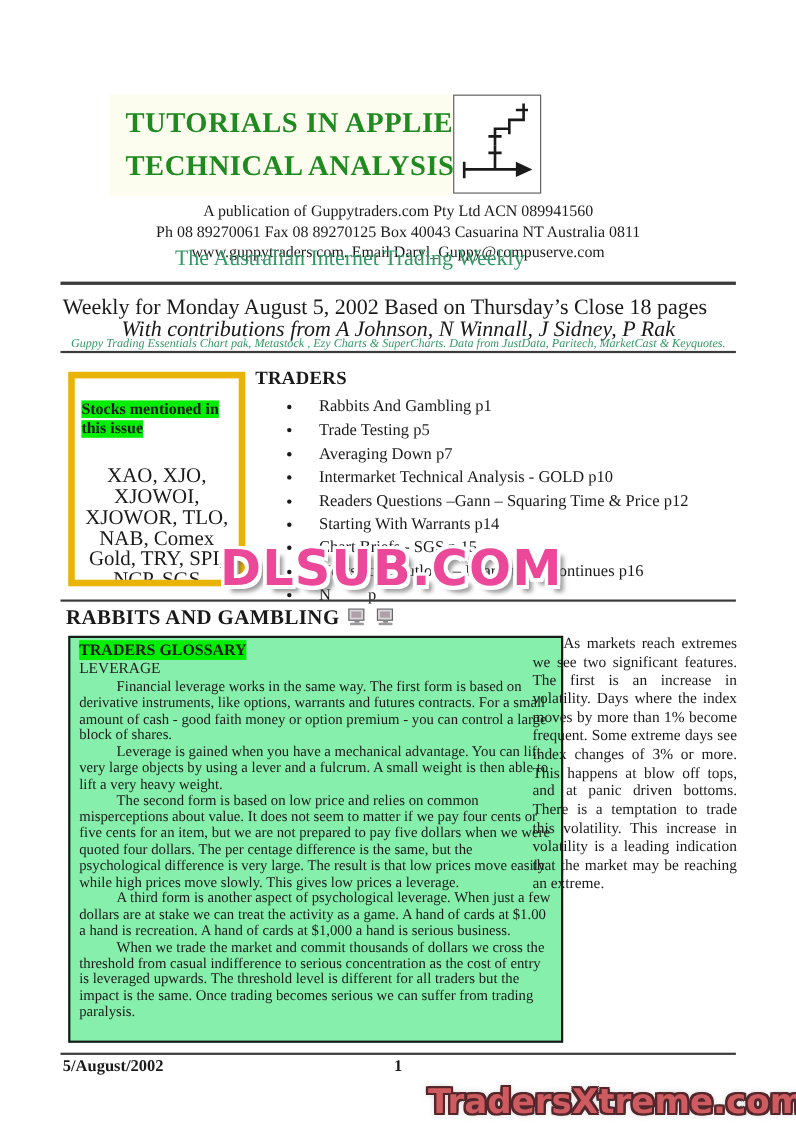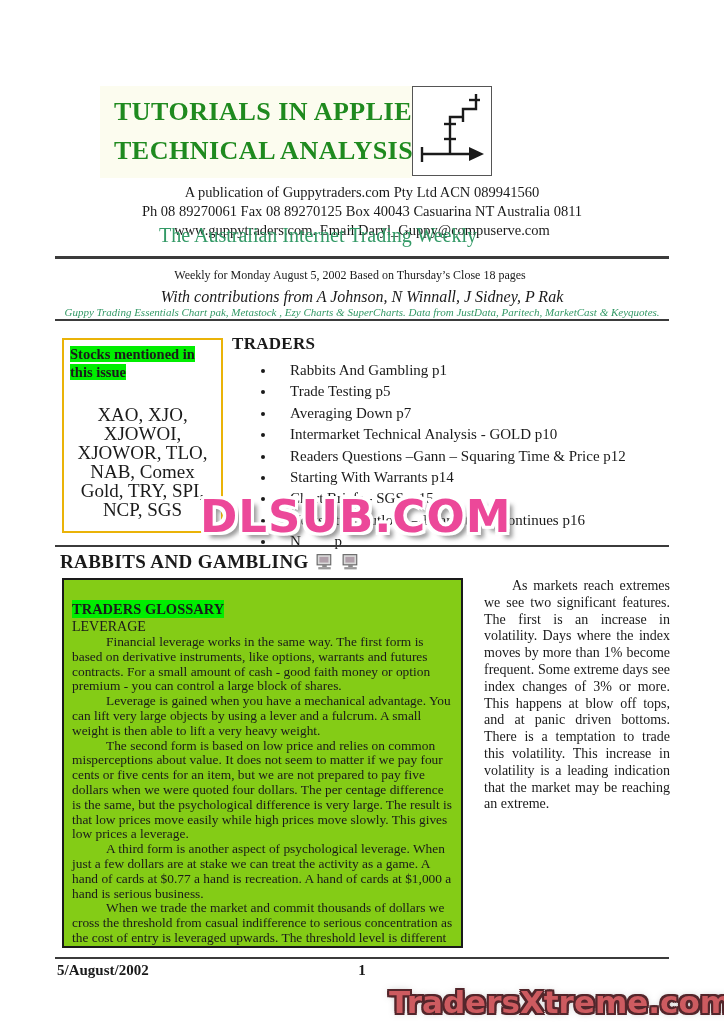--- a/index.html
+++ b/index.html
@@ -50,50 +50,50 @@
   }
   .pub-info{position:absolute; left:0; top:183px; width:724px; text-align:center;
     font-size:14.5px; line-height:19px;}
   .tagline{position:absolute; left:0; top:224px; width:636px; text-align:center;
     font-size:20px; color:#339966;}
   .rule{position:absolute; left:55px; width:614px; background:#3b3b3b;}
   .rule1{top:256px; height:3px;}
   .rule2{top:319px; height:2px;}
   .rule3{top:545px; height:2px;}
   .rule4{top:957px; height:2px;}
-  .weekly{position:absolute; left:0; top:268px; width:700px; text-align:center; font-size:12px;}
+  .weekly{position:absolute; left:0; top:268px; width:700px; text-align:center; font-size:20px;}
   .contrib{position:absolute; left:0; top:288px; width:724px; text-align:center;
-    font-size:16px; font-style:italic;}
+    font-size:20px; font-style:italic;}
   .tools{position:absolute; left:0; top:306px; width:724px; text-align:center;
     font-size:11px; font-style:italic; color:#339966;}
   
   .stocks-box{
     position:absolute; left:62px; top:338px; width:161px; height:195px;
-    border:2px solid #eab308; box-sizing:border-box; padding:5px 6px;
+    border:6px solid #eab308; box-sizing:border-box; padding:19px 6px;
     overflow:hidden; background:#fff;
   }
   .hl-green{background:#00ee00;}
   .stocks-heading{font-weight:bold; font-size:14.5px; line-height:18px;}
   .stocks-list{margin-top:24px; font-size:19px; line-height:19px;text-align:center;}
   .stocks-note{margin-top:10px; color:#ff7f2d; font-size:14px; line-height:25px;}
   .pc-icon{display:inline-block; vertical-align:-2px; margin:0 2px;}
   
   .contents{position:absolute; left:232px; top:334px; width:440px;}
   .contents-heading{font-weight:bold; font-size:17px; letter-spacing:.3px;}
   .contents ul{margin:6px 0 0 0; padding-left:44px;}
   .contents li{font-size:15px; line-height:21.4px; padding-left:14px;}
   
   .article-heading{
     position:absolute; left:60px; top:551px; font-weight:bold; font-size:19px;
     letter-spacing:.4px;
   }
   .glossary-box{
-    position:absolute; left:62px; top:578px; width:401px; height:370px;
-    border:2px solid #1a1a1a; box-sizing:border-box; padding:20px 8px;
-    overflow:hidden; background:#84cc16;
+    position:absolute; left:62px; top:578px; width:450px; height:370px;
+    border:2px solid #1a1a1a; box-sizing:border-box; padding:2px 8px;
+    overflow:hidden; background:#86efac;
   }
   .glossary-heading{font-weight:bold; font-size:14.5px; line-height:18px; display:inline-block;}
   .glossary-term{font-size:14px; line-height:17px;}
   .glossary-text p{margin:0; font-size:13.4px; line-height:14.8px; text-indent:34px;}
   .right-col{
     position:absolute; left:484px; top:578px; width:186px;
   }
   .right-col p{margin:0; font-size:14px; line-height:16.8px;
     text-align:justify; text-indent:28px;}
   
@@ -199,21 +199,21 @@
     </span>
   </div>
 
   <div class="glossary-box">
     <div><span class="glossary-heading hl-green">TRADERS GLOSSARY</span></div>
     <div class="glossary-term">LEVERAGE</div>
     <div class="glossary-text">
         <p>Financial leverage works in the same way. The first form is based on derivative instruments, like options, warrants and futures contracts. For a small amount of cash - good faith money or option premium - you can control a large block of shares.</p>
         <p>Leverage is gained when you have a mechanical advantage. You can lift very large objects by using a lever and a fulcrum. A small weight is then able to lift a very heavy weight.</p>
         <p>The second form is based on low price and relies on common misperceptions about value. It does not seem to matter if we pay four cents or five cents for an item, but we are not prepared to pay five dollars when we were quoted four dollars. The per centage difference is the same, but the psychological difference is very large. The result is that low prices move easily while high prices move slowly. This gives low prices a leverage.</p>
-        <p>A third form is another aspect of psychological leverage. When just a few dollars are at stake we can treat the activity as a game. A hand of cards at $0.77 a hand is recreation. A hand of cards at $1,000 a hand is serious business.</p>
+        <p>A third form is another aspect of psychological leverage. When just a few dollars are at stake we can treat the activity as a game. A hand of cards at $1.00 a hand is recreation. A hand of cards at $1,000 a hand is serious business.</p>
         <p>When we trade the market and commit thousands of dollars we cross the threshold from casual indifference to serious concentration as the cost of entry is leveraged upwards. The threshold level is different for all traders but the impact is the same. Once trading becomes serious we can suffer from trading paralysis.</p>
       </div>
   </div>
 
   <div class="right-col">
       <p>As markets reach extremes we see two significant features. The first is an increase in volatility. Days where the index moves by more than 1% become frequent. Some extreme days see index changes of 3% or more. This happens at blow off tops, and at panic driven bottoms. There is a temptation to trade this volatility. This increase in volatility is a leading indication that the market may be reaching an extreme.</p>
     </div>
 
   <div class="rule rule4"></div>
 

